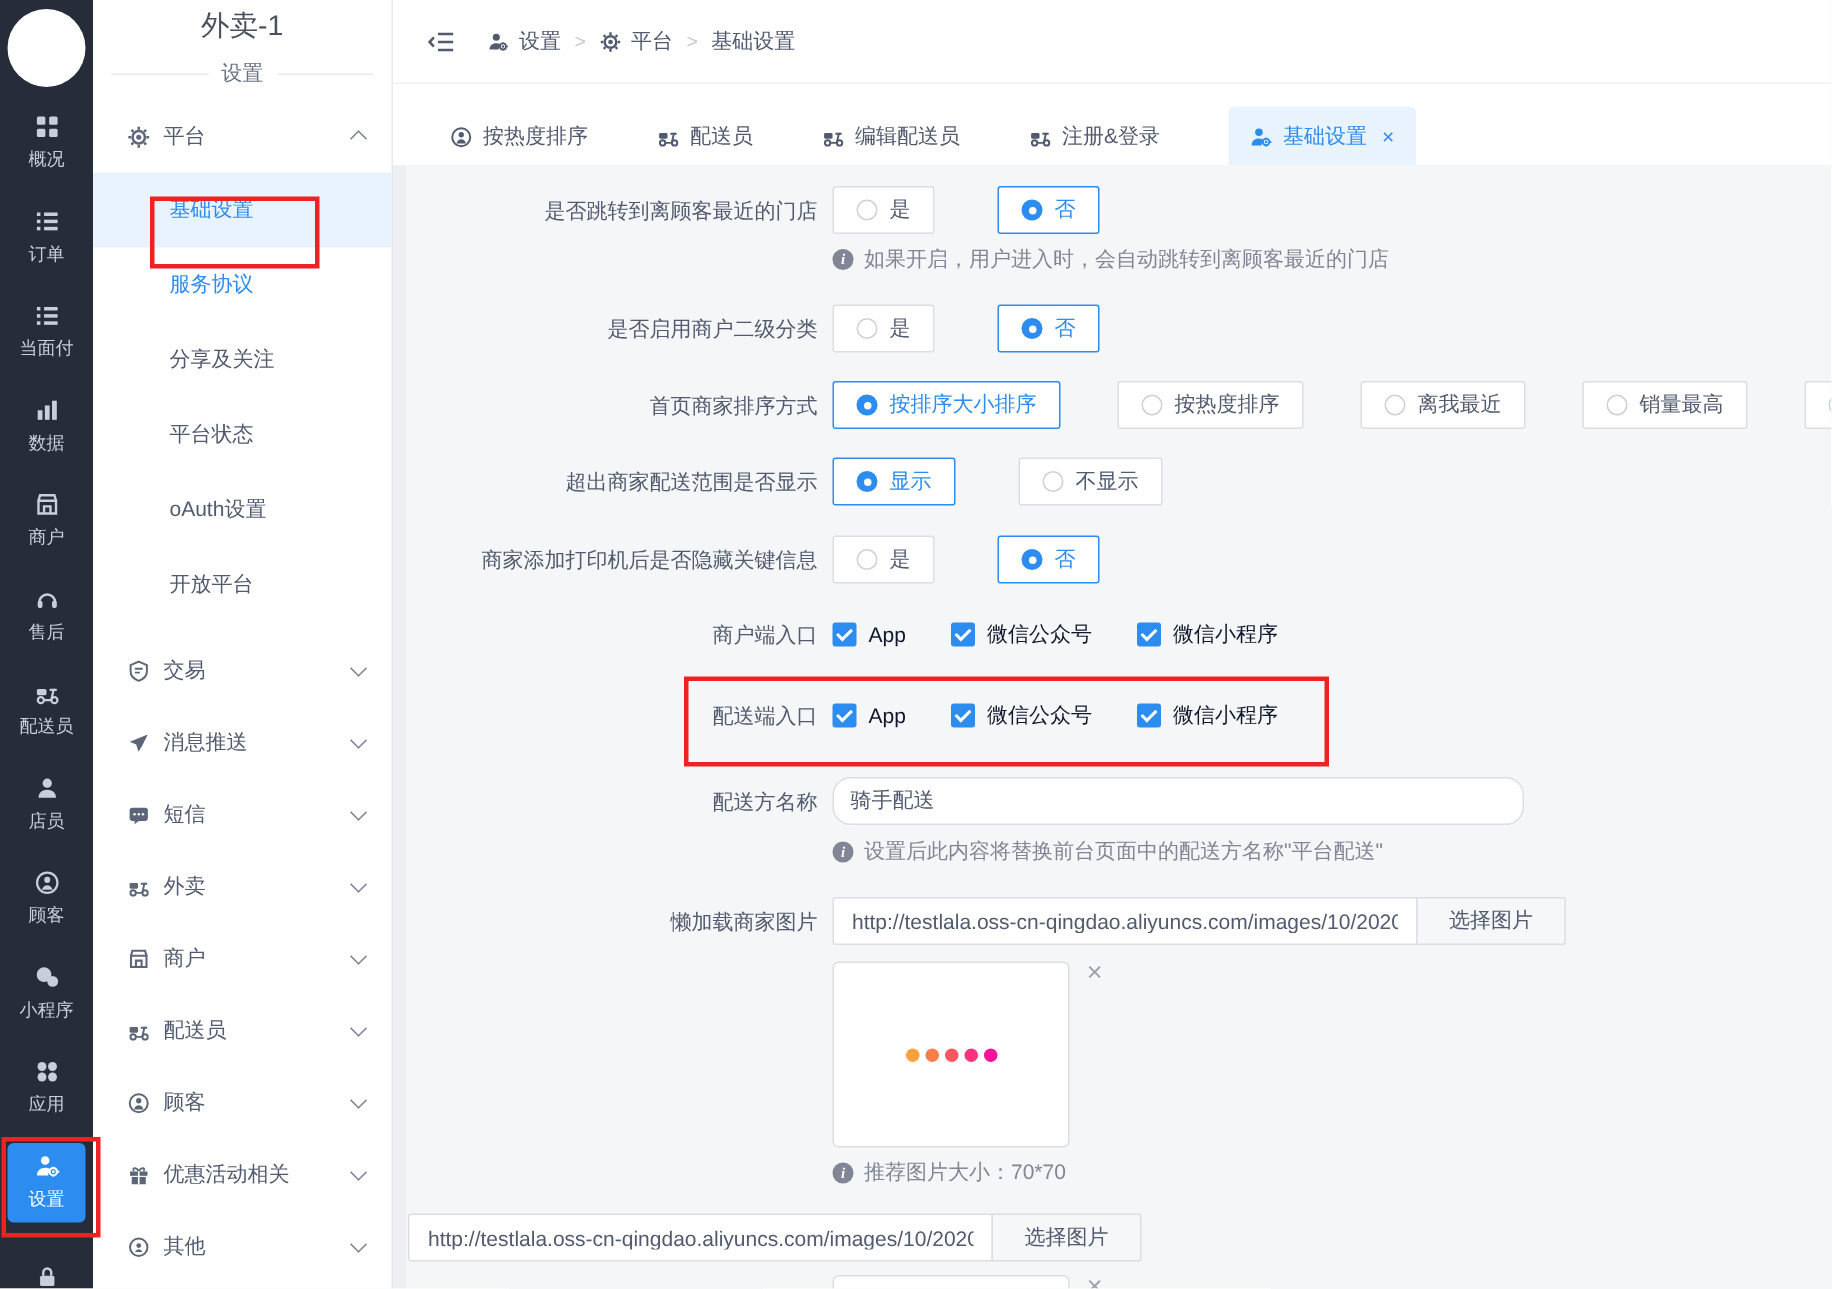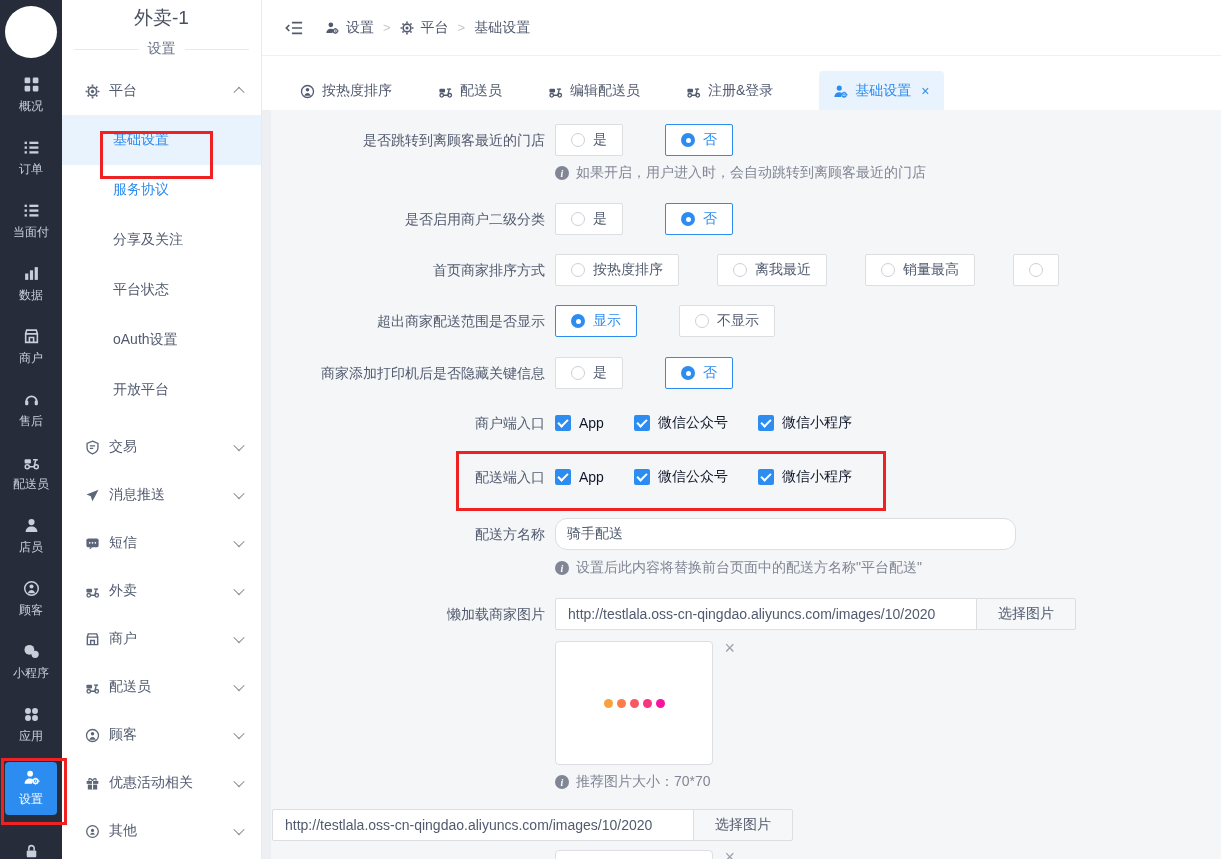--- a/index.html
+++ b/index.html
@@ -67,21 +67,21 @@
              border:solid #fff;border-width:0 2px 2px 0;transform:rotate(45deg)}
   .cb-label{color:#0f172a;font-size:14px;margin-left:8px}
   .info{margin-left:293px;display:flex;align-items:center;gap:7px;color:#808695;font-size:14px;height:20px}
   .info-i{width:14px;height:14px;border-radius:50%;background:#808695;color:#fff;font-size:10px;
           display:flex;align-items:center;justify-content:center;flex:none;
           font-family:"Liberation Serif",serif;font-style:italic;font-weight:bold}
   .text-input{width:461px;height:32px;box-sizing:border-box;border:1px solid #dcdee2;border-radius:12px;
               background:#fff;padding:0 11px;font-size:14px;color:#515a6e;outline:none;
               font-family:Liberation Sans, sans-serif}
   .url-group{display:flex;align-items:stretch}
-  .url-input{width:422px;height:32px;box-sizing:border-box;border:1px solid #dcdee2;border-radius:2px 0 0 2px;
+  .url-input{width:390px;height:32px;box-sizing:border-box;border:1px solid #dcdee2;border-radius:2px 0 0 2px;
              background:#fff;padding:0 12px;font-size:14px;color:#515a6e;outline:none;white-space:nowrap;
              overflow:hidden;font-family:"Liberation Sans","DejaVu Sans",sans-serif}
   .pick-btn{height:32px;box-sizing:border-box;margin-left:-1px;border:1px solid #dcdee2;border-radius:0 2px 2px 0;
             background:#f6f7f9;color:#515a6e;font-size:14px;padding:0 21px;display:flex;align-items:center;cursor:pointer}
   .preview-wrap{margin-left:293px;position:relative;width:158px}
   .preview{width:158px;height:124px;box-sizing:border-box;border:1px solid #dcdee2;border-radius:4px;background:#fff;
            display:flex;align-items:center;justify-content:center;gap:4px}
   .dot{width:9px;height:9px;border-radius:50%}
   .pv-x{position:absolute;right:-22px;top:-2px;color:#9aa1ad;font-size:18px;line-height:18px;cursor:pointer}
   
@@ -468,20 +468,24 @@
         <div class="opt sel">
             <span class="radio"></span>
             <span>否</span>
           </div>
       </div>
     </div>
 
     <div class="frow mb19">
       <div class="flabel">首页商家排序方式</div>
       <div class="fctrl tight">
+        <div class="opt sel">
+            <span class="radio"></span>
+            <span>按排序大小排序</span>
+          </div>
         <div class="opt">
             <span class="radio"></span>
             <span>按热度排序</span>
           </div>
         <div class="opt">
             <span class="radio"></span>
             <span>离我最近</span>
           </div>
         <div class="opt">
             <span class="radio"></span>

